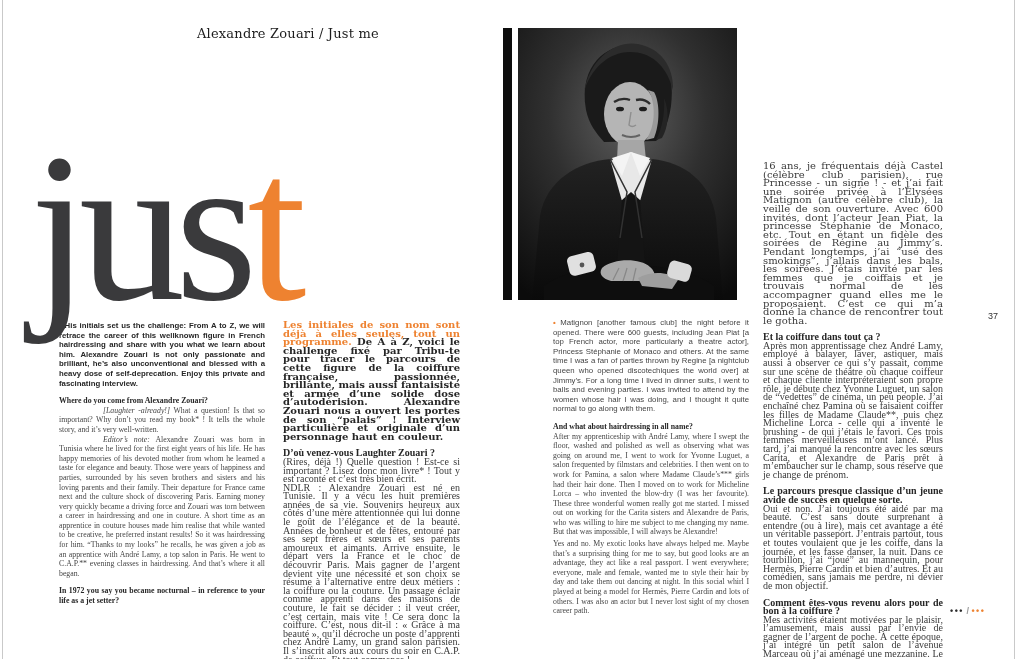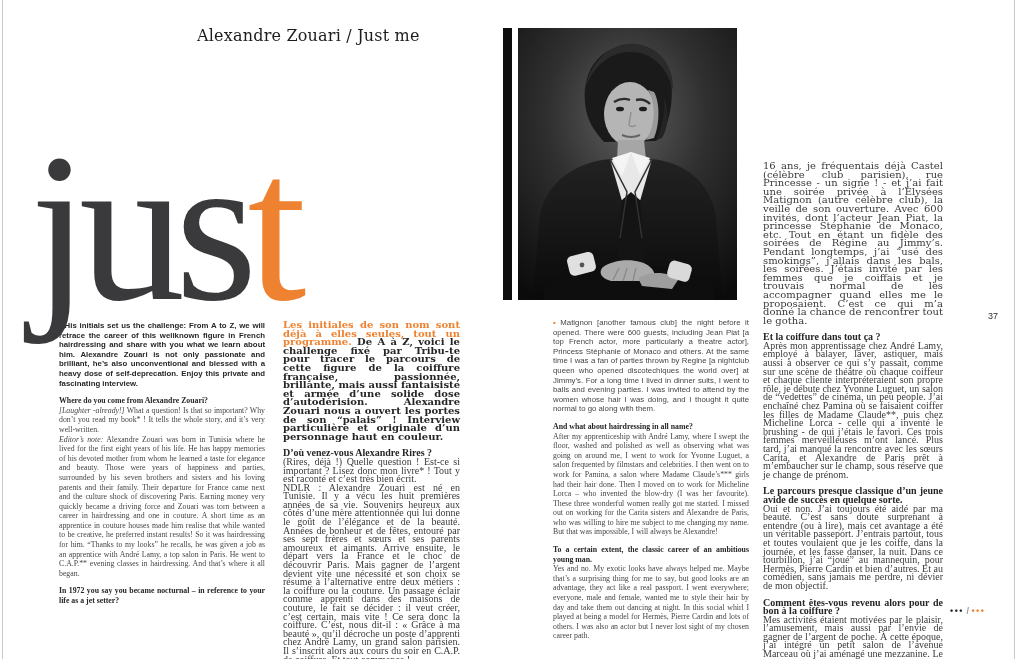--- a/index.html
+++ b/index.html
@@ -3,21 +3,21 @@
 <meta charset="utf-8">
 <style>
   html,body{margin:0;padding:0;background:#ffffff;}
   .spread{position:relative;width:1024px;height:659px;background:#ffffff;overflow:hidden;
           font-family:"Liberation Sans",sans-serif;color:#3e3e3e;}
   .edge{position:absolute;top:0;bottom:0;width:1px;background:#c9c9c9;}
   .edge-left{left:2px;}
   .edge-right{left:1014px;}
 
   .header-title{position:absolute;left:197px;top:26px;font-family:"DejaVu Serif",serif;
-          font-size:16px;color:#1c1c1c;letter-spacing:.2px;}
+          font-size:13px;color:#1c1c1c;letter-spacing:.2px;}
 
   .headline{position:absolute;left:30px;top:122px;font-family:"Liberation Serif",serif;
           font-size:212px;line-height:1;letter-spacing:-10px;z-index:1;white-space:nowrap;}
   .hl-dark{color:#3a3a3c;}
   .hl-orange{color:#ee8230;}
   .hl-me{position:absolute;left:237px;top:213px;font-family:"Liberation Serif",serif;
           font-size:118px;line-height:1;letter-spacing:-4px;z-index:2;white-space:nowrap;}
   .hl-beige{color:#cfc4b8;}
 
   .gutter-bar{position:absolute;left:503px;top:28px;width:9px;height:272px;background:#0d0d0d;}
@@ -39,21 +39,21 @@
   #col4{left:763px;top:162px;width:180px;}
 
   .block{margin:0;}
   .block + .block{margin-top:2px;font-family:Liberation Serif, serif;}
   .question{font-weight:bold;color:#262626;margin-top:8px !important;}
   .question + .answer{margin-top:0 !important;}
   .tight{margin-top:0 !important;}
   .intro{font-weight:bold;color:#262626;}
   .lead{color:#ee8230;}
   .bullet{color:#ee8230;font-weight:bold;}
-  em{font-style:italic;}
+  em{font-style:italic;margin-left:44px;}
 </style>
 </head>
 <body>
 
 <div class="spread">
   <div class="edge edge-left"></div>
   <div class="edge edge-right"></div>
 
   <div class="header-title">Alexandre Zouari / Just me</div>
 
@@ -120,31 +120,30 @@
 
   <div id="col1" class="col col-sans">
       <p class="block intro"><span class="bullet">• </span>His initials set us the challenge: From A to Z, we will retrace the career of this wellknown figure in French hairdressing and share with you what we learn about him. Alexandre Zouari is not only passionate and brilliant, he’s also unconventional and blessed with a heavy dose of self-deprecation. Enjoy this private and fascinating interview.</p>
       <p class="block question">Where do you come from Alexandre Zouari?</p>
       <p class="block answer"><em>[Laughter -already!]</em> What a question! Is that so important? Why don’t you read my book* ! It tells the whole story, and it’s very well-written.</p>
       <p class="block answer tight"><em>Editor’s note:</em> Alexandre Zouari was born in Tunisia where he lived for the first eight years of his life. He has happy memories of his devoted mother from whom he learned a taste for elegance and beauty. Those were years of happiness and parties, surrounded by his seven brothers and sisters and his loving parents and their family. Their departure for France came next and the culture shock of discovering Paris. Earning money very quickly became a driving force and Zouari was torn between a career in hairdressing and one in couture. A short time as an apprentice in couture houses made him realise that while wanted to be creative, he preferred instant results! So it was hairdressing for him. “Thanks to my looks” he recalls, he was given a job as an apprentice with André Lamy, a top salon in Paris. He went to C.A.P.** evening classes in hairdressing. And that’s where it all began.</p>
       <p class="block question">In 1972 you say you became nocturnal – in reference to your life as a jet setter?</p>
     </div>
   <div id="col2" class="col col-serif">
       <p class="block intro"><span class="lead">Les initiales de son nom sont déjà à elles seules, tout un programme.</span> De A à Z, voici le challenge fixé par Tribu-te pour tracer le parcours de cette figure de la coiffure française, passionnée, brillante, mais aussi fantaisiste et armée d’une solide dose d’autodérision. Alexandre Zouari nous a ouvert les portes de son “palais” ! Interview particulière et originale d’un personnage haut en couleur.</p>
-      <p class="block question">D’où venez-vous Alexandre Rires ?</p>
+      <p class="block question">D’où venez-vous Laughter Zouari ?</p>
       <p class="block answer">(Rires, déjà !) Quelle question ! Est-ce si important ? Lisez donc mon livre* ! Tout y est raconté et c’est très bien écrit.</p>
       <p class="block answer tight">NDLR : Alexandre Zouari est né en Tunisie. Il y a vécu les huit premières années de sa vie. Souvenirs heureux aux côtés d’une mère attentionnée qui lui donne le goût de l’élégance et de la beauté. Années de bonheur et de fêtes, entouré par ses sept frères et sœurs et ses parents amoureux et aimants. Arrive ensuite, le départ vers la France et le choc de découvrir Paris. Mais gagner de l’argent devient vite une nécessité et son choix se résume à l’alternative entre deux métiers : la coiffure ou la couture. Un passage éclair comme apprenti dans des maisons de couture, le fait se décider : il veut créer, c’est certain, mais vite ! Ce sera donc la coiffure. C’est, nous dit-il : « Grâce à ma beauté », qu’il décroche un poste d’apprenti chez André Lamy, un grand salon parisien. Il s’inscrit alors aux cours du soir en C.A.P. de coiffure. Et tout commence !</p>
       <p class="block question">Vous disiez, en 1978, vivre la nuit, le jour. Vous faisiez sans doute allusion à votre vie de jet-setter ?</p>
       <p class="block answer">J’ai toujours aimé la nuit, mais par-dessus tout, la fête. À</p>
     </div>
   <div id="col3" class="col col-sans">
       <p class="block answer"><span class="bullet">• </span>Matignon [another famous club] the night before it opened. There were 600 guests, including Jean Piat [a top French actor, more particularly a theatre actor], Princess Stéphanie of Monaco and others. At the same time I was a fan of parties thrown by Regine [a nightclub queen who opened discotechiques the world over] at Jimmy’s. For a long time I lived in dinner suits, I went to balls and evening parties. I was invited to attend by the women whose hair I was doing, and I thought it quite normal to go along with them.</p>
       <p class="block question">And what about hairdressing in all name?</p>
       <p class="block answer">After my apprenticeship with André Lamy, where I swept the floor, washed and polished as well as observing what was going on around me, I went to work for Yvonne Luguet, a salon frequented by filmstars and celebrities. I then went on to work for Pamina, a salon where Madame Claude’s*** girls had their hair done. Then I moved on to work for Micheline Lorca – who invented the blow-dry (I was her favourite). These three wonderful women really got me started. I missed out on working for the Carita sisters and Alexandre de Paris, who was willing to hire me subject to me changing my name. But that was impossible, I will always be Alexandre!</p>
-      <p class="block question">To a certain extent, the classic career of an ambitious young man.</p>
       <p class="block answer">Yes and no. My exotic looks have always helped me. Maybe that’s a surprising thing for me to say, but good looks are an advantage, they act like a real passport. I went everywhere; everyone, male and female, wanted me to style their hair by day and take them out dancing at night. In this social whirl I played at being a model for Hermès, Pierre Cardin and lots of others. I was also an actor but I never lost sight of my chosen career path.</p>
     </div>
   <div id="col4" class="col col-serif">
       <p class="block answer">16 ans, je fréquentais déjà Castel (célèbre club parisien), rue Princesse - un signe ! - et j’ai fait une soirée privée à l’Élysées Matignon (autre célèbre club), la veille de son ouverture. Avec 600 invités, dont l’acteur Jean Piat, la princesse Stéphanie de Monaco, etc. Tout en étant un fidèle des soirées de Régine au Jimmy’s. Pendant longtemps, j’ai “usé des smokings”, j’allais dans les bals, les soirées. J’étais invité par les femmes que je coiffais et je trouvais normal de les accompagner quand elles me le proposaient. C’est ce qui m’a donné la chance de rencontrer tout le gotha.</p>
       <p class="block question">Et la coiffure dans tout ça ?</p>
       <p class="block answer">Après mon apprentissage chez André Lamy, employé à balayer, laver, astiquer, mais aussi à observer ce qui s’y passait, comme sur une scène de théâtre où chaque coiffeur et chaque cliente interpréteraient son propre rôle, je débute chez Yvonne Luguet, un salon de “vedettes” de cinéma, un peu people. J’ai enchaîné chez Pamina où se faisaient coiffer les filles de Madame Claude**, puis chez Micheline Lorca - celle qui a inventé le brushing - de qui j’étais le favori. Ces trois femmes merveilleuses m’ont lancé. Plus tard, j’ai manqué la rencontre avec les sœurs Carita, et Alexandre de Paris prêt à m’embaucher sur le champ, sous réserve que je change de prénom.</p>
       <p class="block question">Le parcours presque classique d’un jeune avide de succès en quelque sorte.</p>
       <p class="block answer">Oui et non. J’ai toujours été aidé par ma beauté. C’est sans doute surprenant à entendre (ou à lire), mais cet avantage a été un véritable passeport. J’entrais partout, tous et toutes voulaient que je les coiffe, dans la journée, et les fasse danser, la nuit. Dans ce tourbillon, j’ai “joué” au mannequin, pour Hermès, Pierre Cardin et bien d’autres. Et au comédien, sans jamais me perdre, ni dévier de mon objectif.</p>
       <p class="block question">Comment êtes-vous revenu alors pour de bon à la coiffure ?</p>
       <p class="block answer">Mes activités étaient motivées par le plaisir, l’amusement, mais aussi par l’envie de gagner de l’argent de poche. À cette époque, j’ai intégré un petit salon de l’avenue Marceau où j’ai aménagé une mezzanine. Le tout-paris y est venu et m’a poussé sur le rail du succès : cette affaire est devenue l’une des plus belles de la capitale... L’Oréal m’a alors proposé d’être leur ambassadeur et j’ai commencé à réaliser des shows dans le monde entier. (En plus des coiffures, je m’occupais de l’ensemble de l’organisation, des chorégraphies au choix des musiques !) J’ai fait beaucoup de scènes de 1974 à 1982. En même temps, j’ai retrouvé mon premier amour,</p>

